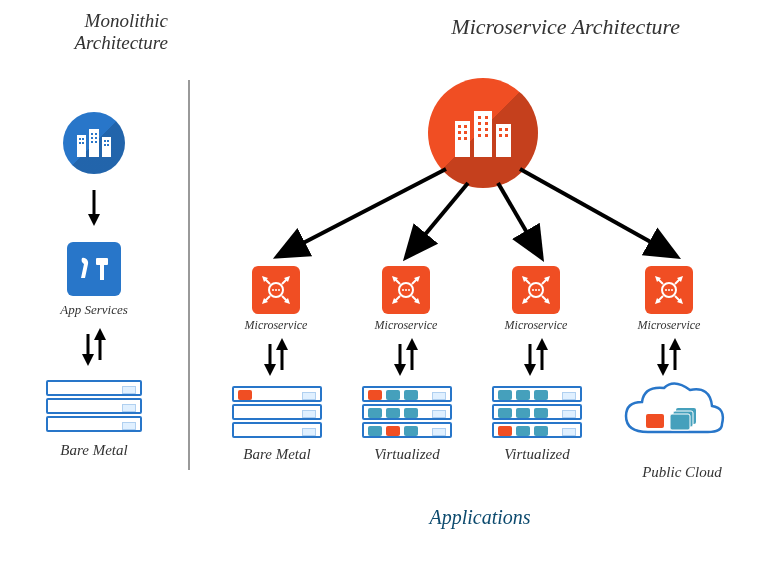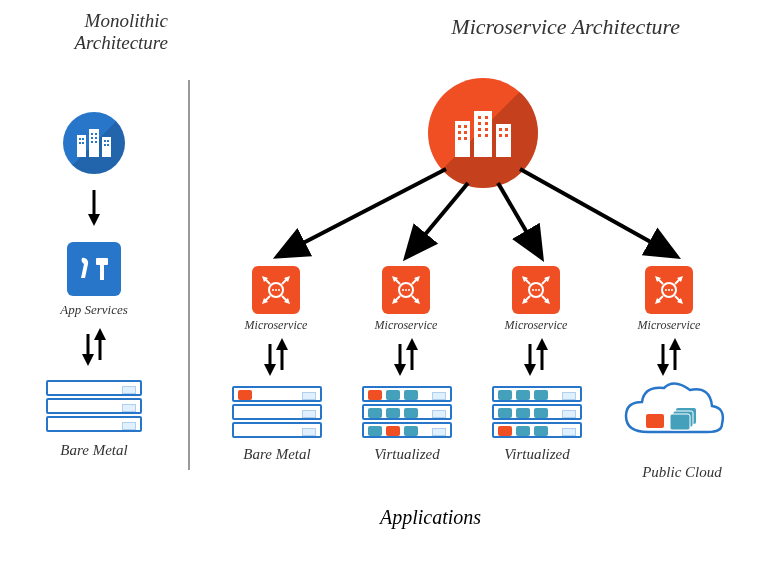--- a/index.html
+++ b/index.html
@@ -73,22 +73,22 @@
     height: 10px;
     border-radius: 2px;
     top: 2px;
   }
   .cloud {
     position: absolute;
   }
   .bottom-title {
     position: absolute;
     font-size: 20px;
-    color: #000000;
-    text-align: left;
+    color: #0c4a6e;
+    text-align: center;
   }
 </style>
 </head>
 <body>
 
 <div class="title" style="left:28px; top:10px; width:140px;">
   <span style="white-space:pre-line">Monolithic
 Architecture</span>
 </div>
 

